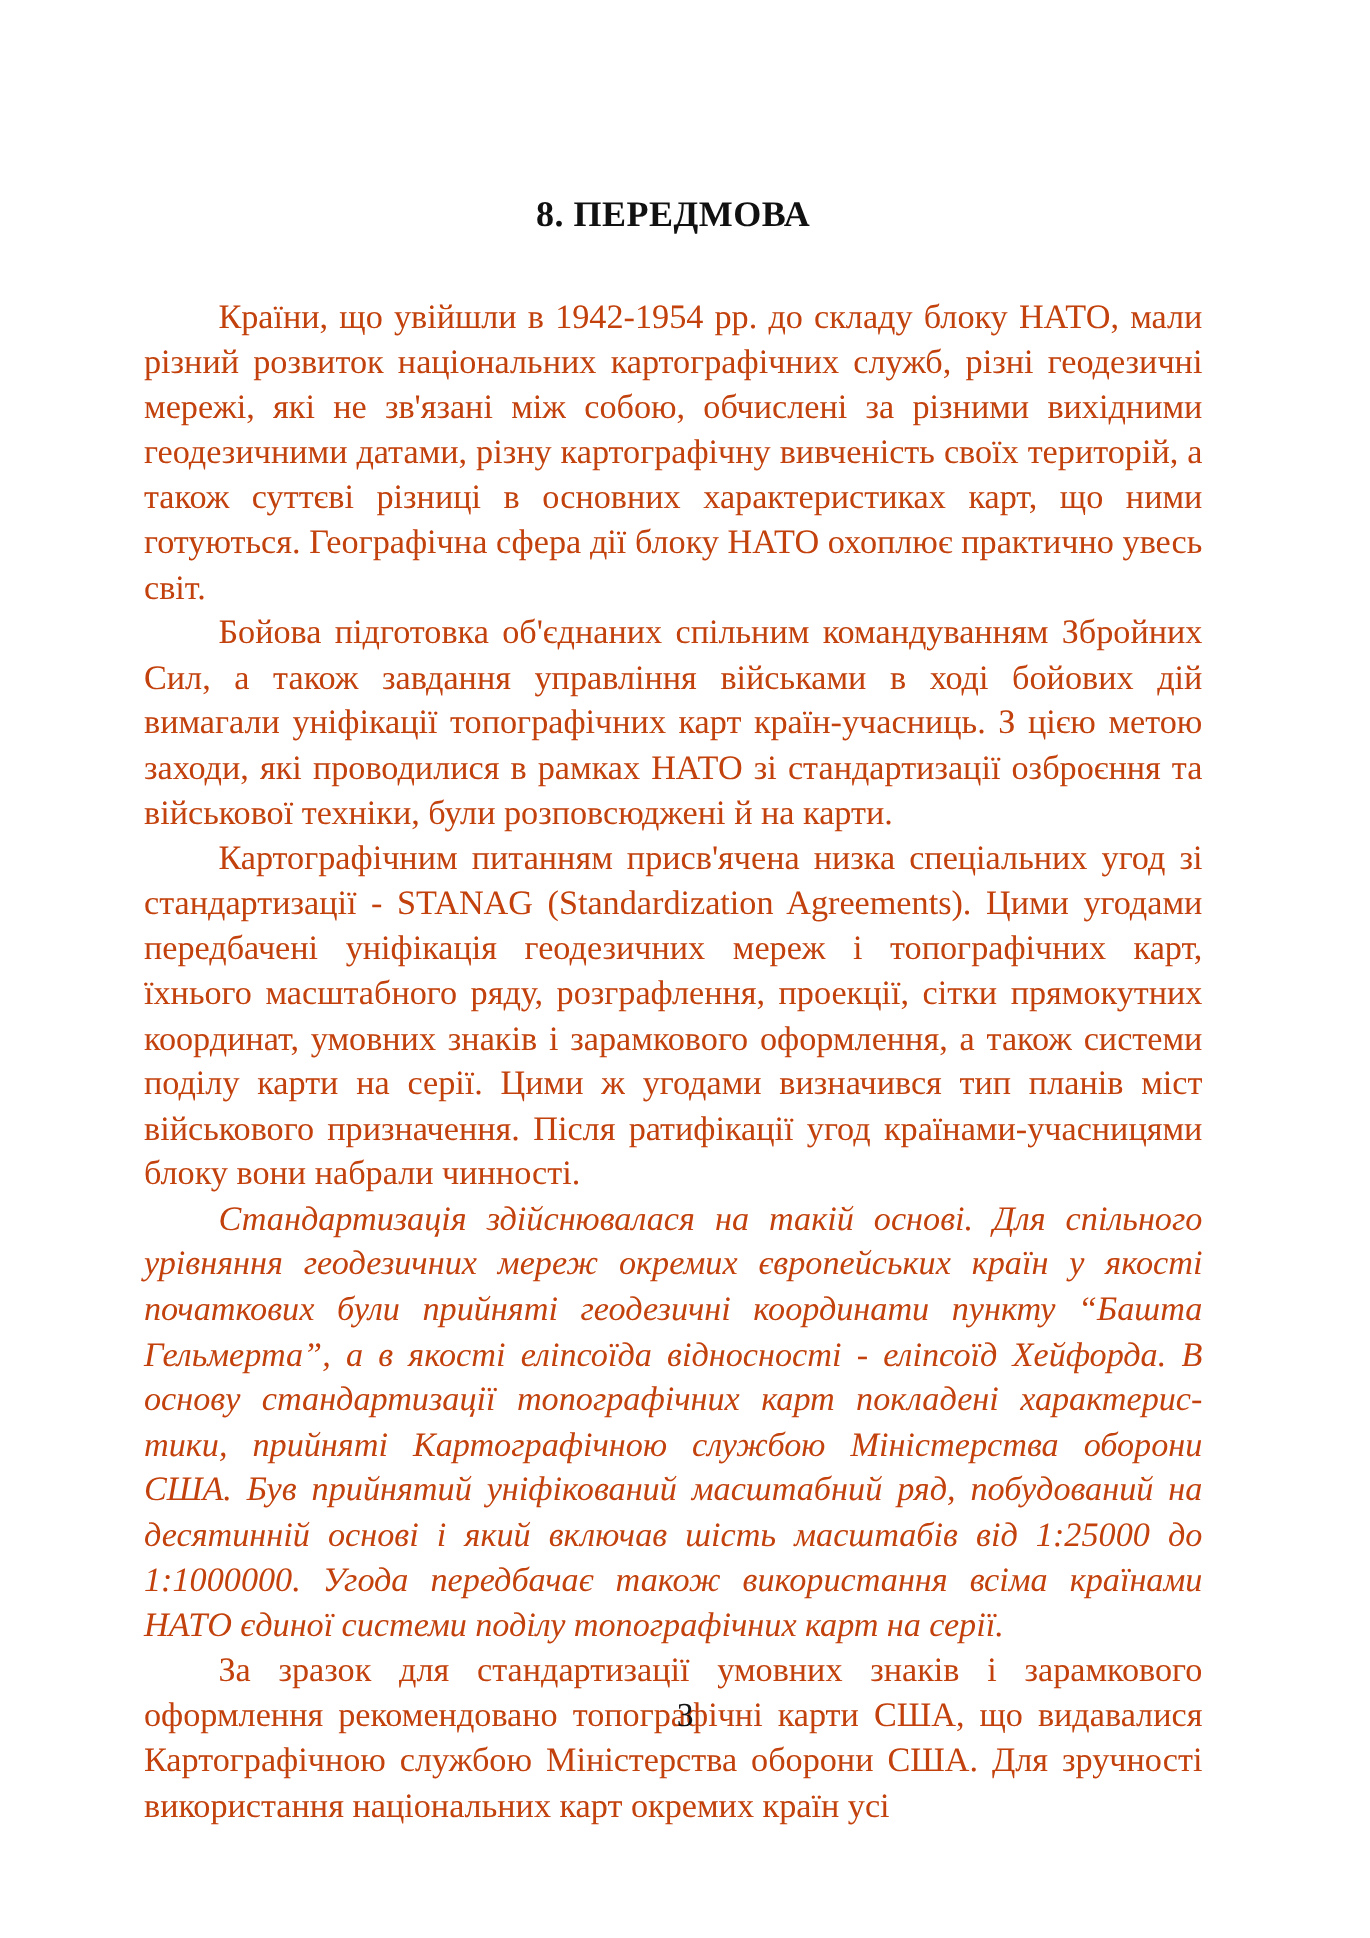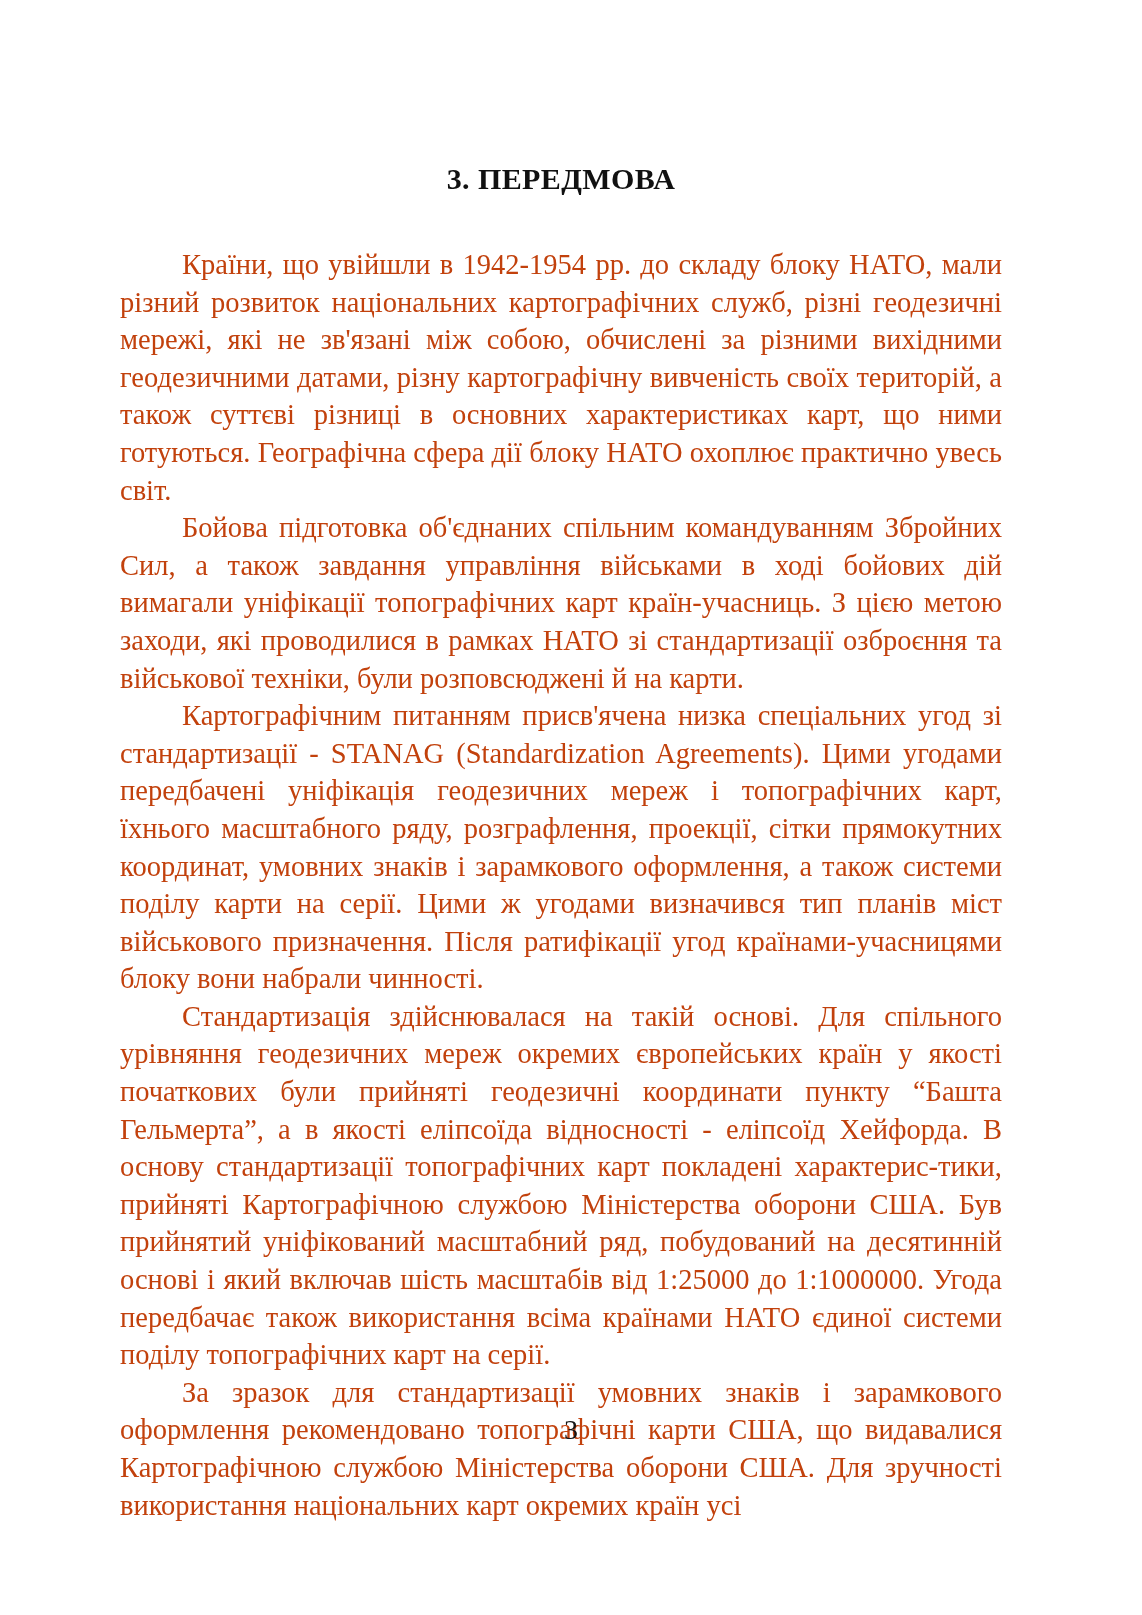--- a/index.html
+++ b/index.html
@@ -53,41 +53,42 @@
   .para {
     margin: 0;
     text-indent: 62px;
     text-align: justify;
     text-align-last: left;
   }
 
   
   .para.tight {
     word-spacing: -0.2px;
+    font-style: italic;
   }
 
   .page-number {
     position: absolute;
     left: 0;
     right: 0;
     top: 1414px;
     text-align: center;
     font-family: "Liberation Serif", "DejaVu Serif", serif;
     font-size: 28px;
     color: #141414;
   }
 </style>
 </head>
 <body>
 
 <div class="page">
 
   <div class="content">
 
-    <h1 class="doc-title">3. ПЕРЕДМОВА</h1>
+    <h1 class="doc-title">8. ПЕРЕДМОВА</h1>
 
     <div class="body-text">
 
       <p class="para">Країни, що увійшли в 1942-1954 рр. до складу блоку НАТО, мали різний розвиток національних картографічних служб, різні геодезичні мережі, які не зв'язані між собою, обчислені за різними вихідними геодезичними датами, різну картографічну вивченість своїх територій, а також суттєві різниці в основних характеристиках карт, що ними готуються. Географічна сфера дії блоку НАТО охоплює практично увесь світ.</p>
 
       <p class="para">Бойова підготовка об'єднаних спільним командуванням Збройних Сил, а також завдання управління військами в ході бойових дій вимагали уніфікації топографічних карт країн-учасниць. З цією метою заходи, які проводилися в рамках НАТО зі стандартизації озброєння та військової техніки, були розповсюджені й на карти.</p>
 
       <p class="para">Картографічним питанням присв'ячена низка спеціальних угод зі стандартизації - STANAG (Standardization Agreements). Цими угодами передбачені уніфікація геодезичних мереж і топографічних карт, їхнього масштабного ряду, розграфлення, проекції, сітки прямокутних координат, умовних знаків і зарамкового оформлення, а також системи поділу карти на серії. Цими ж угодами визначився тип планів міст військового призначення. Після ратифікації угод країнами-учасницями блоку вони набрали чинності.</p>
 
       <p class="para tight">Стандартизація здійснювалася на такій основі. Для спільного урівняння геодезичних мереж окремих європейських країн у якості початкових були прийняті геодезичні координати пункту “Башта Гельмерта”, а в якості еліпсоїда відносності - еліпсоїд Хейфорда. В основу стандартизації топографічних карт покладені характерис-тики, прийняті Картографічною службою Міністерства оборони США. Був прийнятий уніфікований масштабний ряд, побудований на десятинній основі і який включав шість масштабів від 1:25000 до 1:1000000. Угода передбачає також використання всіма країнами НАТО єдиної системи поділу топографічних карт на серії.</p>

